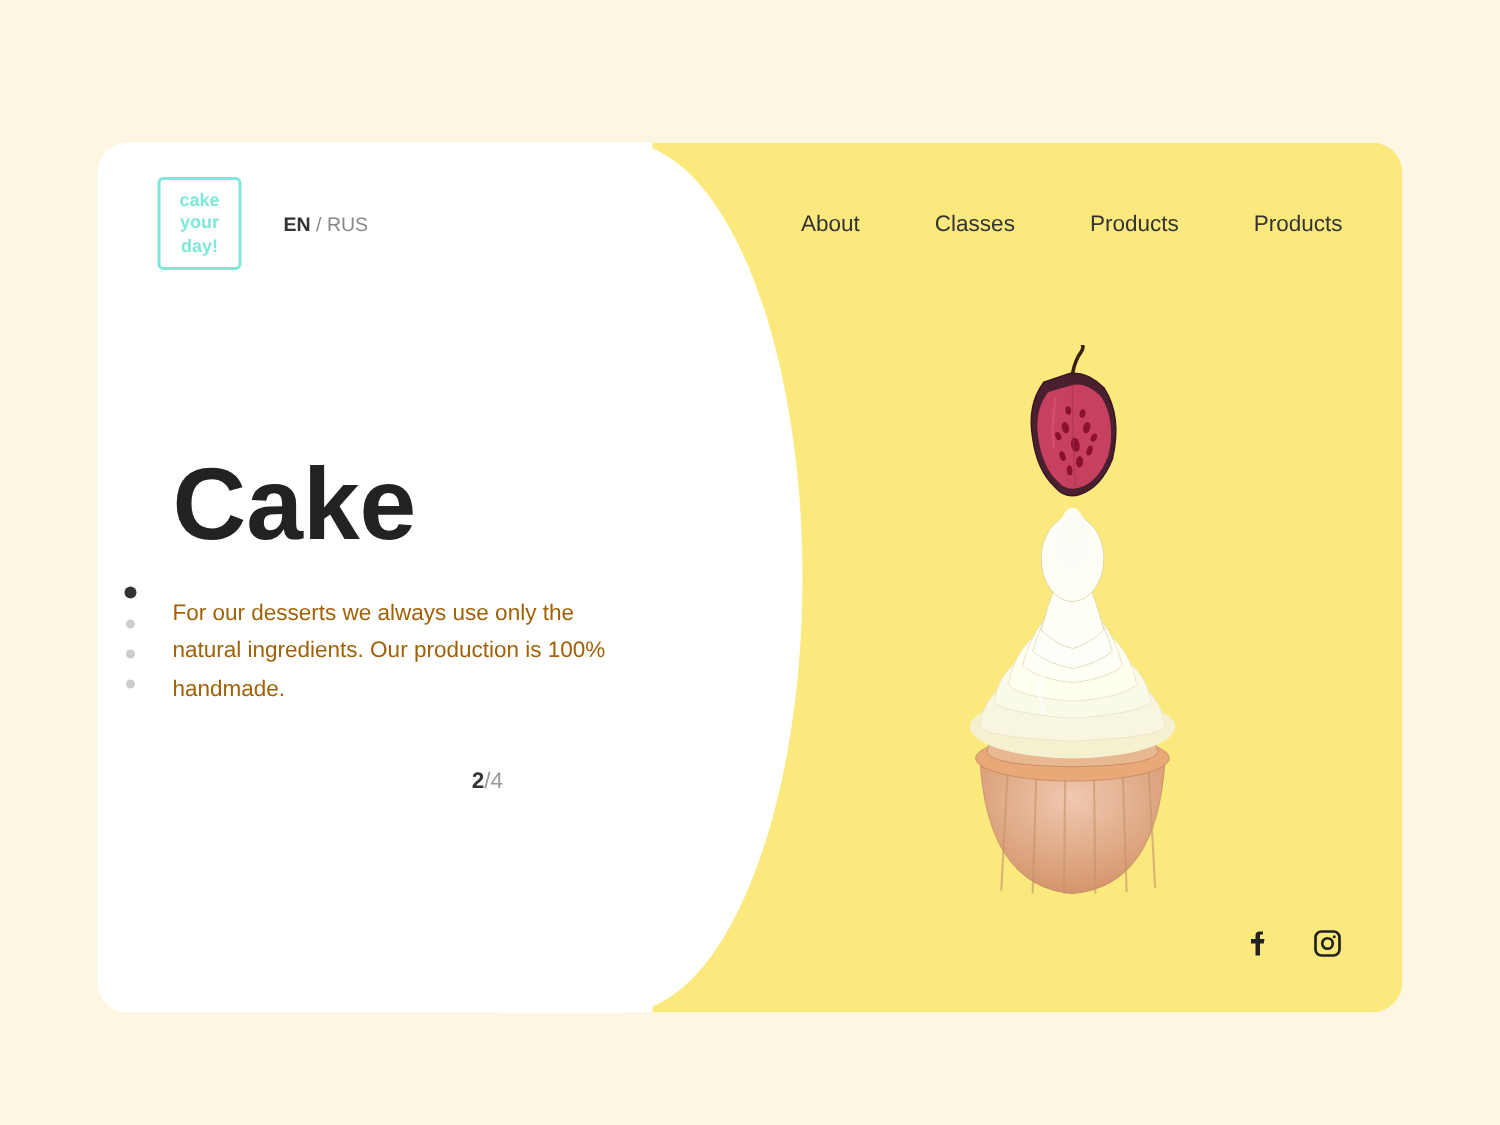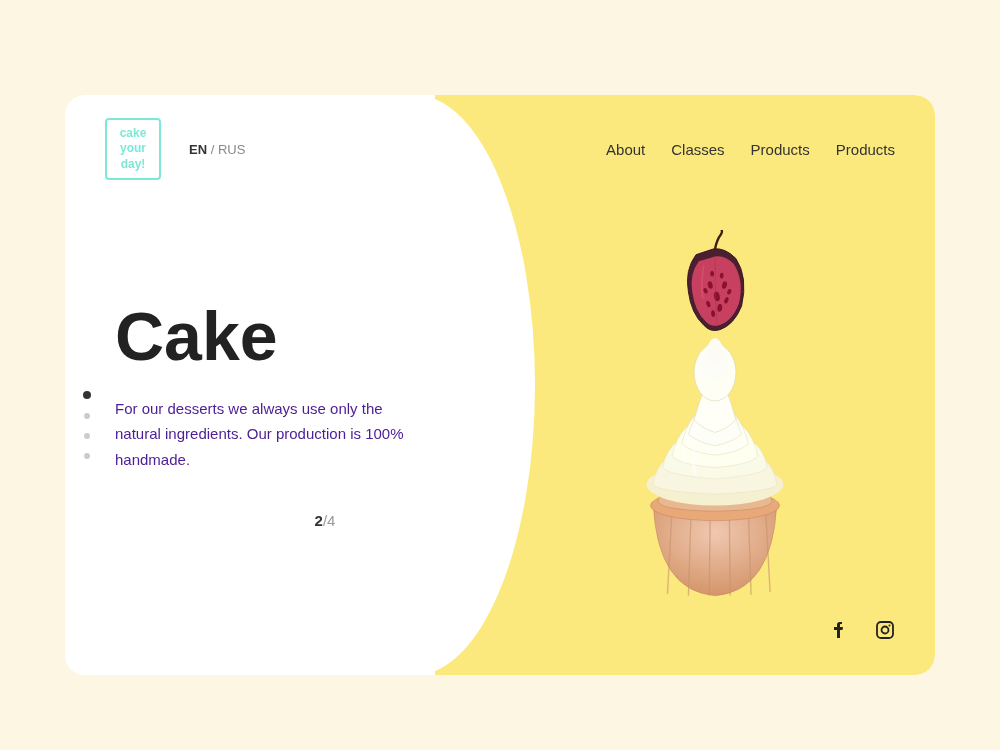--- a/index.html
+++ b/index.html
@@ -81,21 +81,21 @@
     }
 
     .lang-switcher .en {
       color: #333;
       font-weight: 600;
     }
 
     .nav {
       margin-left: auto;
       display: flex;
-      gap: 26px;
+      gap: 50px;
       align-items: center;
     }
 
     .nav-item {
       font-size: 15px;
       color: #333;
       cursor: pointer;
       text-decoration: none;
     }
 
@@ -144,21 +144,21 @@
       font-size: 68px;
       font-weight: 900;
       color: #222;
       line-height: 1.05;
       margin-bottom: 24px;
       margin-left: 10px;
     }
 
     .hero-subtitle {
       font-size: 15px;
-      color: #4c1d95;
+      color: #a16207;
       line-height: 1.7;
       max-width: 300px;
       margin-left: 10px;
       margin-bottom: 40px;
     }
 
     .bottom-row {
       display: flex;
       align-items: center;
       gap: 30px;

